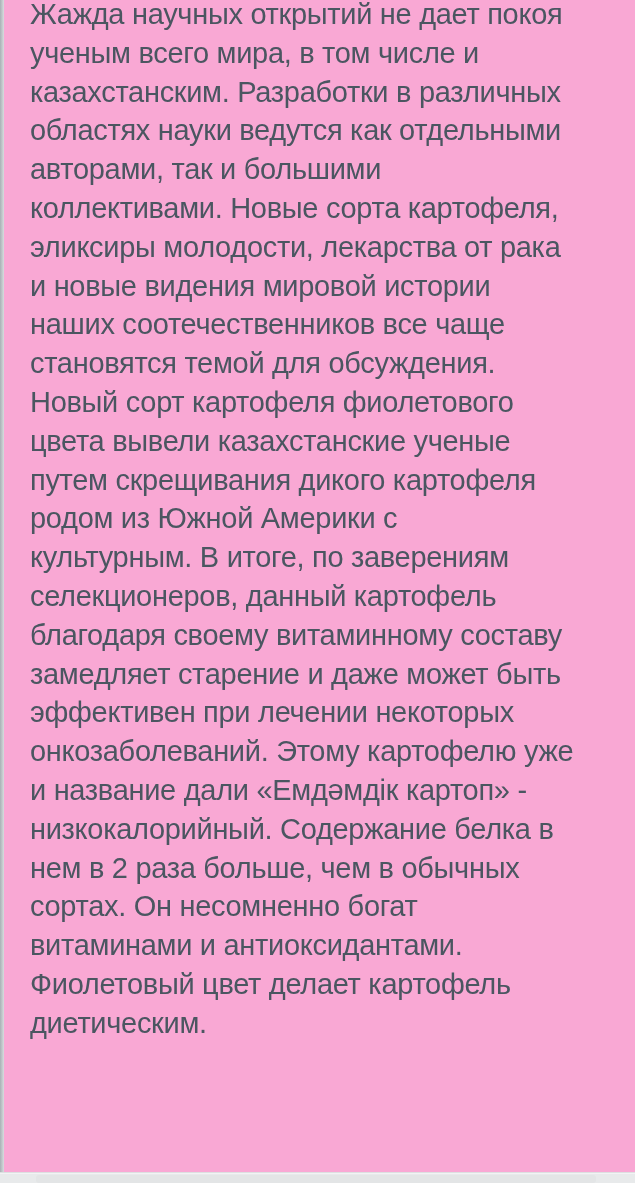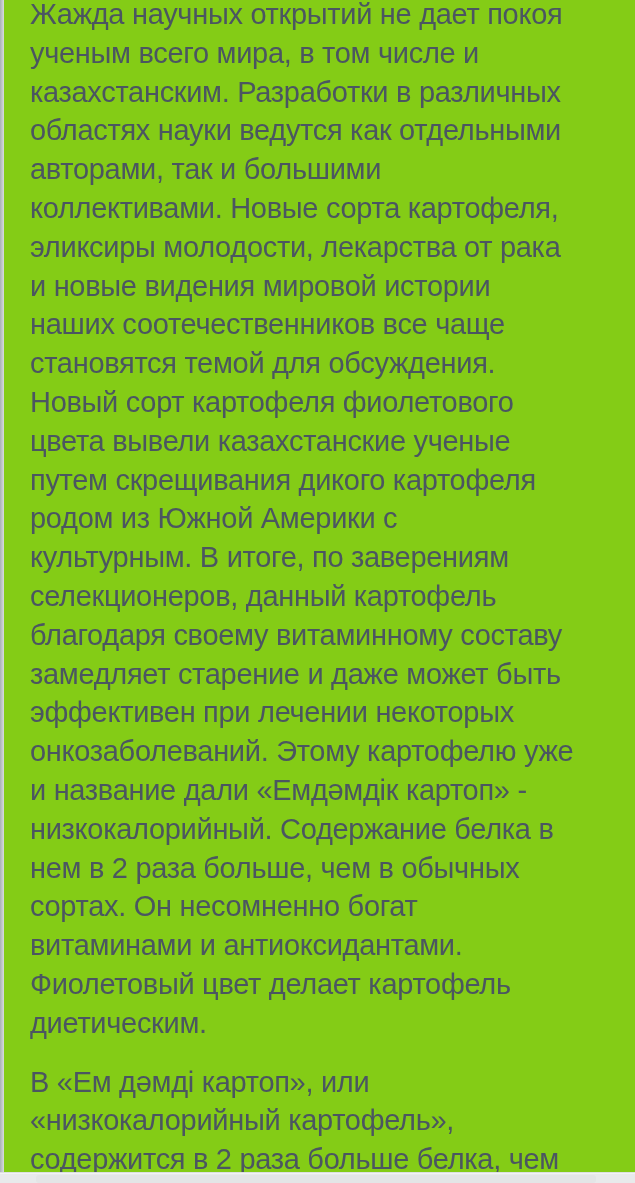--- a/index.html
+++ b/index.html
@@ -10,21 +10,21 @@
     width: 635px;
     height: 1183px;
     overflow: hidden;
     background: #fcfcfc;
     font-family: "Liberation Sans", sans-serif;
   }
   .page {
     position: relative;
     width: 635px;
     height: 1183px;
-    background: #84cc16;
+    background: #f9a8d4;
     overflow: hidden;
   }
   .left-edge {
     position: absolute;
     left: 0;
     top: 0;
     bottom: 0;
     width: 4px;
     background: linear-gradient(to right, #a9b0b5, #d8dcde);
     z-index: 2;
@@ -95,20 +95,17 @@
 замедляет старение и даже может быть
 эффективен при лечении некоторых
 онкозаболеваний. Этому картофелю уже
 и название дали «Емдәмдік картоп» -
 низкокалорийный. Содержание белка в
 нем в 2 раза больше, чем в обычных
 сортах. Он несомненно богат
 витаминами и антиоксидантами.
 Фиолетовый цвет делает картофель
 диетическим.</p>
-    <p class="para para-2">В «Ем дәмді картоп», или
-«низкокалорийный картофель»,
-содержится в 2 раза больше белка, чем</p>
   </div>
   <div class="hscrollbar-track">
     <div class="hscrollbar-thumb"></div>
   </div>
 </div>
 
 </body></html>

